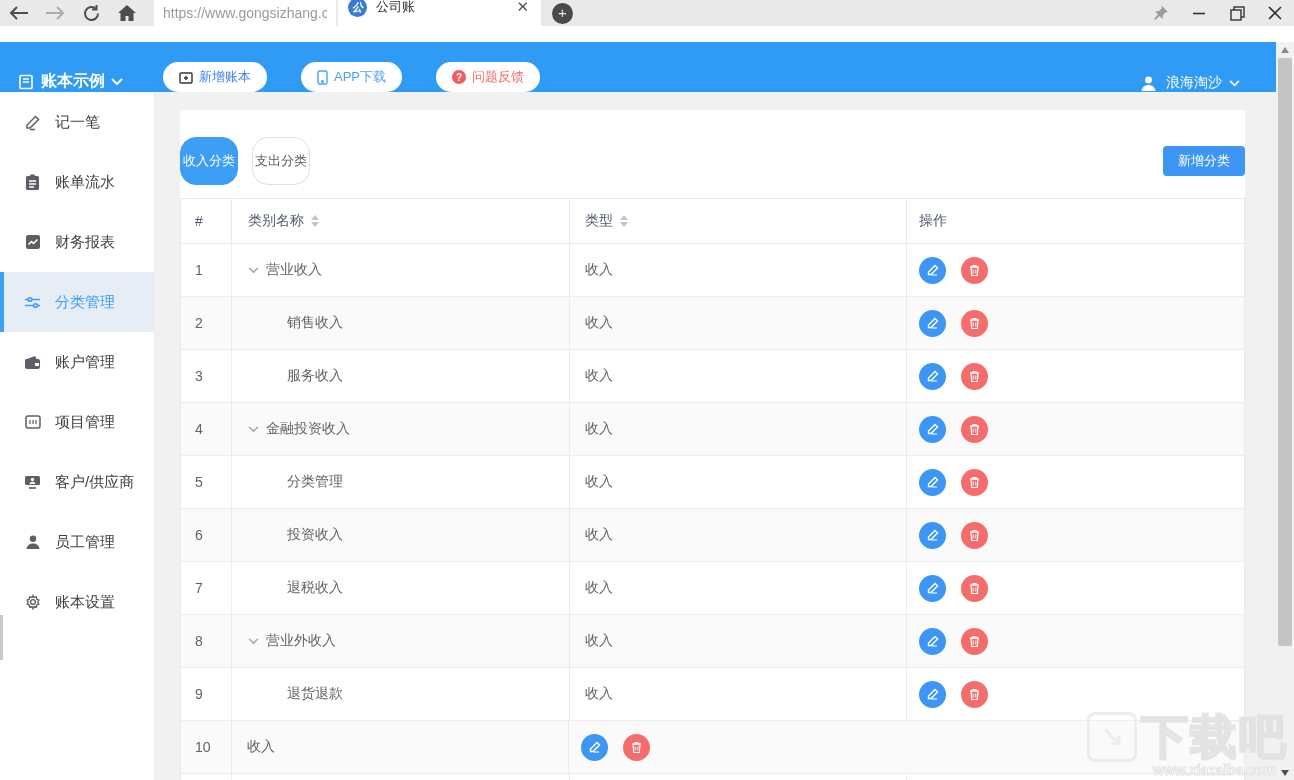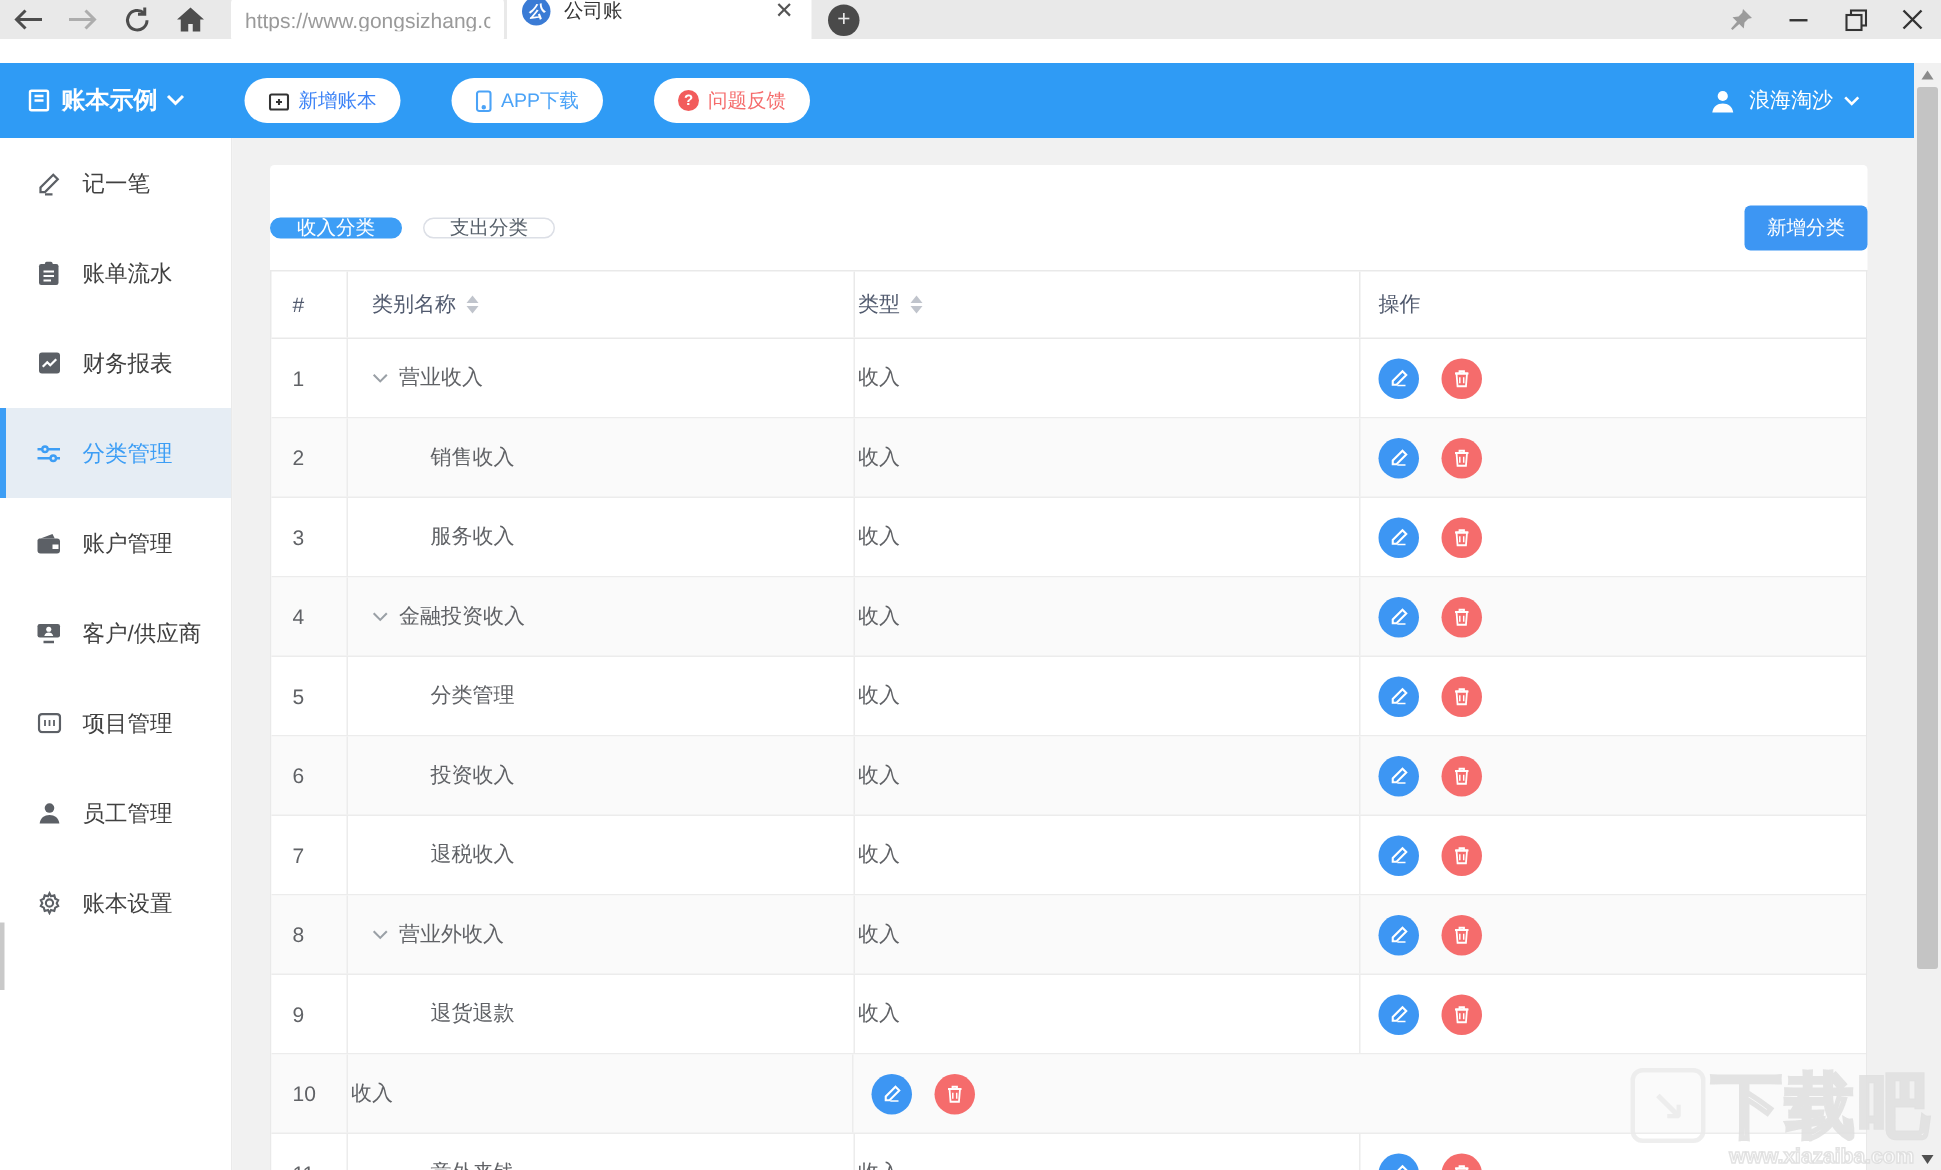--- a/index.html
+++ b/index.html
@@ -15,21 +15,21 @@
   .url-text { font-size:14px; color:#9a9a9a; white-space:nowrap; border:none; outline:none; width:100%; background:transparent; font-family:inherit; }
   .tab { margin-left:2px; width:203px; height:38px; align-self:flex-end; background:#fff; border-radius:7px 7px 0 0; display:flex; align-items:center; padding:0 10px; }
   .favicon { width:19px; height:19px; border-radius:50%; background:#3a7bd5; color:#fff; font-size:11px; display:flex; align-items:center; justify-content:center; flex:none; font-style:italic; font-weight:bold; }
   .tab-title { font-size:13px; color:#333; margin-left:9px; flex:1; }
   .tab-close { color:#555; font-size:15px; cursor:pointer; padding:0 2px; }
   .newtab { width:21px; height:21px; border-radius:50%; background:#4a4a4a; color:#e9e9e9; font-size:15px; line-height:19px; text-align:center; margin-left:11px; cursor:pointer; }
   .chrome-right { margin-left:auto; display:flex; align-items:center; }
   .win-btn { width:38px; height:34px; display:flex; align-items:center; justify-content:center; cursor:pointer; color:#333; }
 
   
-  .app-header { position:absolute; left:0; top:42px; width:1276px; height:50px; background:#2f9bf5; display:flex; align-items:center; }
+  .app-header { position:absolute; left:0; top:42px; width:1276px; height:50px; background:#2f9bf5; display:flex; align-items:flex-end; }
   .ledger-switch { display:flex; align-items:center; color:#fff; margin-left:18px; cursor:pointer; }
   .ledger-name { font-size:16px; font-weight:bold; margin:0 6px 0 7px; }
   .pill { height:30px; border-radius:16px; background:#fff; display:flex; align-items:center; padding:0 16px; font-size:13px; cursor:pointer; border:none; font-family:inherit; }
   .pill + .pill { margin-left:34px; }
   .pill.new-ledger { margin-left:40px; color:#3b82f6; }
   .pill.app-dl { color:#4ba3f7; }
   .pill.feedback { color:#f56c6c; }
   .pill .p-icon { margin-right:6px; display:flex; align-items:center; }
   .qmark { width:14px; height:14px; border-radius:50%; background:#f25c5c; color:#fff; font-size:10px; font-weight:bold; display:flex; align-items:center; justify-content:center; }
   .user-area { margin-left:auto; margin-right:36px; display:flex; align-items:center; color:#fff; cursor:pointer; }
@@ -42,33 +42,33 @@
   .side-item .s-label { font-size:15px; margin-left:14px; white-space:nowrap; }
   .side-item.active { background:#e6edf4; color:#3d9ef5; }
   .side-item.active::before { content:""; position:absolute; left:0; top:0; width:4px; height:100%; background:#3d9ef5; }
   .side-item.active .s-icon { color:#3d9ef5; }
   .side-scroll-hint { position:absolute; left:0; top:523px; width:3px; height:45px; background:#c9c9c9; }
 
   
   .main { position:absolute; left:155px; top:92px; width:1121px; height:688px; background:#f1f1f1; overflow:hidden; }
   .card { position:absolute; left:25px; top:18px; width:1065px; height:720px; background:#fff; border-radius:3px; }
   .tabs-row { display:flex; align-items:center; padding:27px 0 0 0; }
-  .tab-pill { height:14px; border-radius:16px; display:flex; align-items:center; padding:0 17px; font-size:13px; cursor:pointer; border:1px solid #dcdfe6; background:#fff; color:#57606a; font-family:inherit; }
+  .tab-pill { height:48px; border-radius:16px; display:flex; align-items:center; padding:0 2px; font-size:13px; cursor:pointer; border:1px solid #dcdfe6; background:#fff; color:#57606a; font-family:inherit; }
   .tab-pill.active { background:#3d9ef6; border-color:#3d9ef6; color:#fff; }
   .tab-pill + .tab-pill { margin-left:14px; }
   .add-btn { margin-left:auto; height:30px; padding:0 15px; background:#3d96f3; color:#fff; font-size:13px; border:none; border-radius:4px; cursor:pointer; font-family:inherit; }
 
   
   .table { margin-top:13px; border:1px solid #e9e9e9; border-bottom:none; font-size:14px; color:#606266; }
   .thead { display:flex; height:45px; align-items:center; color:#515a6e; border-bottom:1px solid #e9e9e9; }
   .trow { display:flex; height:53px; align-items:center; border-bottom:1px solid #ececec; background:#fff; }
   .trow.alt { background:#fafafa; }
   .c-idx { width:50px; padding-left:14px; flex:none; align-self:stretch; display:flex; align-items:center; }
   .c-name { width:338px; padding-left:16px; flex:none; align-self:stretch; display:flex; align-items:center; border-left:1px solid #ececec; }
-  .c-type { width:337px; padding-left:2px; flex:none; align-self:stretch; display:flex; align-items:center; border-left:1px solid #ececec; }
+  .c-type { width:337px; padding-left:15px; flex:none; align-self:stretch; display:flex; align-items:center; border-left:1px solid #ececec; }
   .c-act  { flex:1; padding-left:12px; align-self:stretch; display:flex; align-items:center; border-left:1px solid #ececec; }
   .thead .c-name, .thead .c-type, .thead .c-act { border-left:1px solid #e9e9e9; }
   .sorter { display:inline-flex; flex-direction:column; margin-left:7px; gap:2px; }
   .sorter i { width:0; height:0; border-left:4px solid transparent; border-right:4px solid transparent; }
   .sorter .up { border-bottom:5px solid #c0c4cc; }
   .sorter .dn { border-top:5px solid #c0c4cc; }
   .chev { color:#9aa0a6; margin-right:7px; display:flex; align-items:center; }
   .row-name.child { margin-left:39px; }
   .act-btn { width:27px; height:27px; border-radius:50%; border:none; display:flex; align-items:center; justify-content:center; cursor:pointer; color:#fff; }
   .act-btn.edit { background:#3d96f3; }
@@ -244,37 +244,37 @@
         <svg width="17" height="15" viewBox="0 0 17 15">
             <path d="M2 4h12a2 2 0 0 1 2 2v6a2 2 0 0 1-2 2H3a2 2 0 0 1-2-2V5z" fill="currentColor"></path>
             <path d="M3 4l8-3 1.5 3z" fill="currentColor"></path>
             <rect x="11" y="8" width="4" height="3" fill="#fff"></rect>
           </svg>
       </span>
       <span class="s-label">账户管理</span>
     </div>
     <div class="side-item">
       <span class="s-icon">
+        <svg width="16" height="14" viewBox="0 0 16 14" fill="none" stroke="currentColor" stroke-width="1.5">
+            <rect x="1" y="1" width="14" height="12" rx="2"></rect>
+            <path d="M5 5v4M8 5v4M11 5v4" stroke-width="1.2"></path>
+          </svg>
+      </span>
+      <span class="s-label">项目管理</span>
+    </div>
+    <div class="side-item">
+      <span class="s-icon">
         <svg width="17" height="15" viewBox="0 0 17 15">
             <rect x="1" y="1" width="15" height="9" rx="1.5" fill="currentColor"></rect>
             <circle cx="8.5" cy="4.5" r="1.7" fill="#fff"></circle>
             <path d="M5.5 9c.4-1.6 1.6-2.3 3-2.3s2.6.7 3 2.3z" fill="#fff"></path>
             <path d="M5 13h7" stroke="currentColor" stroke-width="1.6"></path>
           </svg>
       </span>
       <span class="s-label">客户/供应商</span>
-    </div>
-    <div class="side-item">
-      <span class="s-icon">
-        <svg width="16" height="14" viewBox="0 0 16 14" fill="none" stroke="currentColor" stroke-width="1.5">
-            <rect x="1" y="1" width="14" height="12" rx="2"></rect>
-            <path d="M5 5v4M8 5v4M11 5v4" stroke-width="1.2"></path>
-          </svg>
-      </span>
-      <span class="s-label">项目管理</span>
     </div>
     <div class="side-item">
       <span class="s-icon">
         <svg width="16" height="16" viewBox="0 0 17 17" fill="currentColor">
             <circle cx="8.5" cy="5" r="3.4"></circle>
             <path d="M1.5 16c.6-4 3.4-6 7-6s6.4 2 7 6z"></path>
           </svg>
       </span>
       <span class="s-label">员工管理</span>
     </div>

